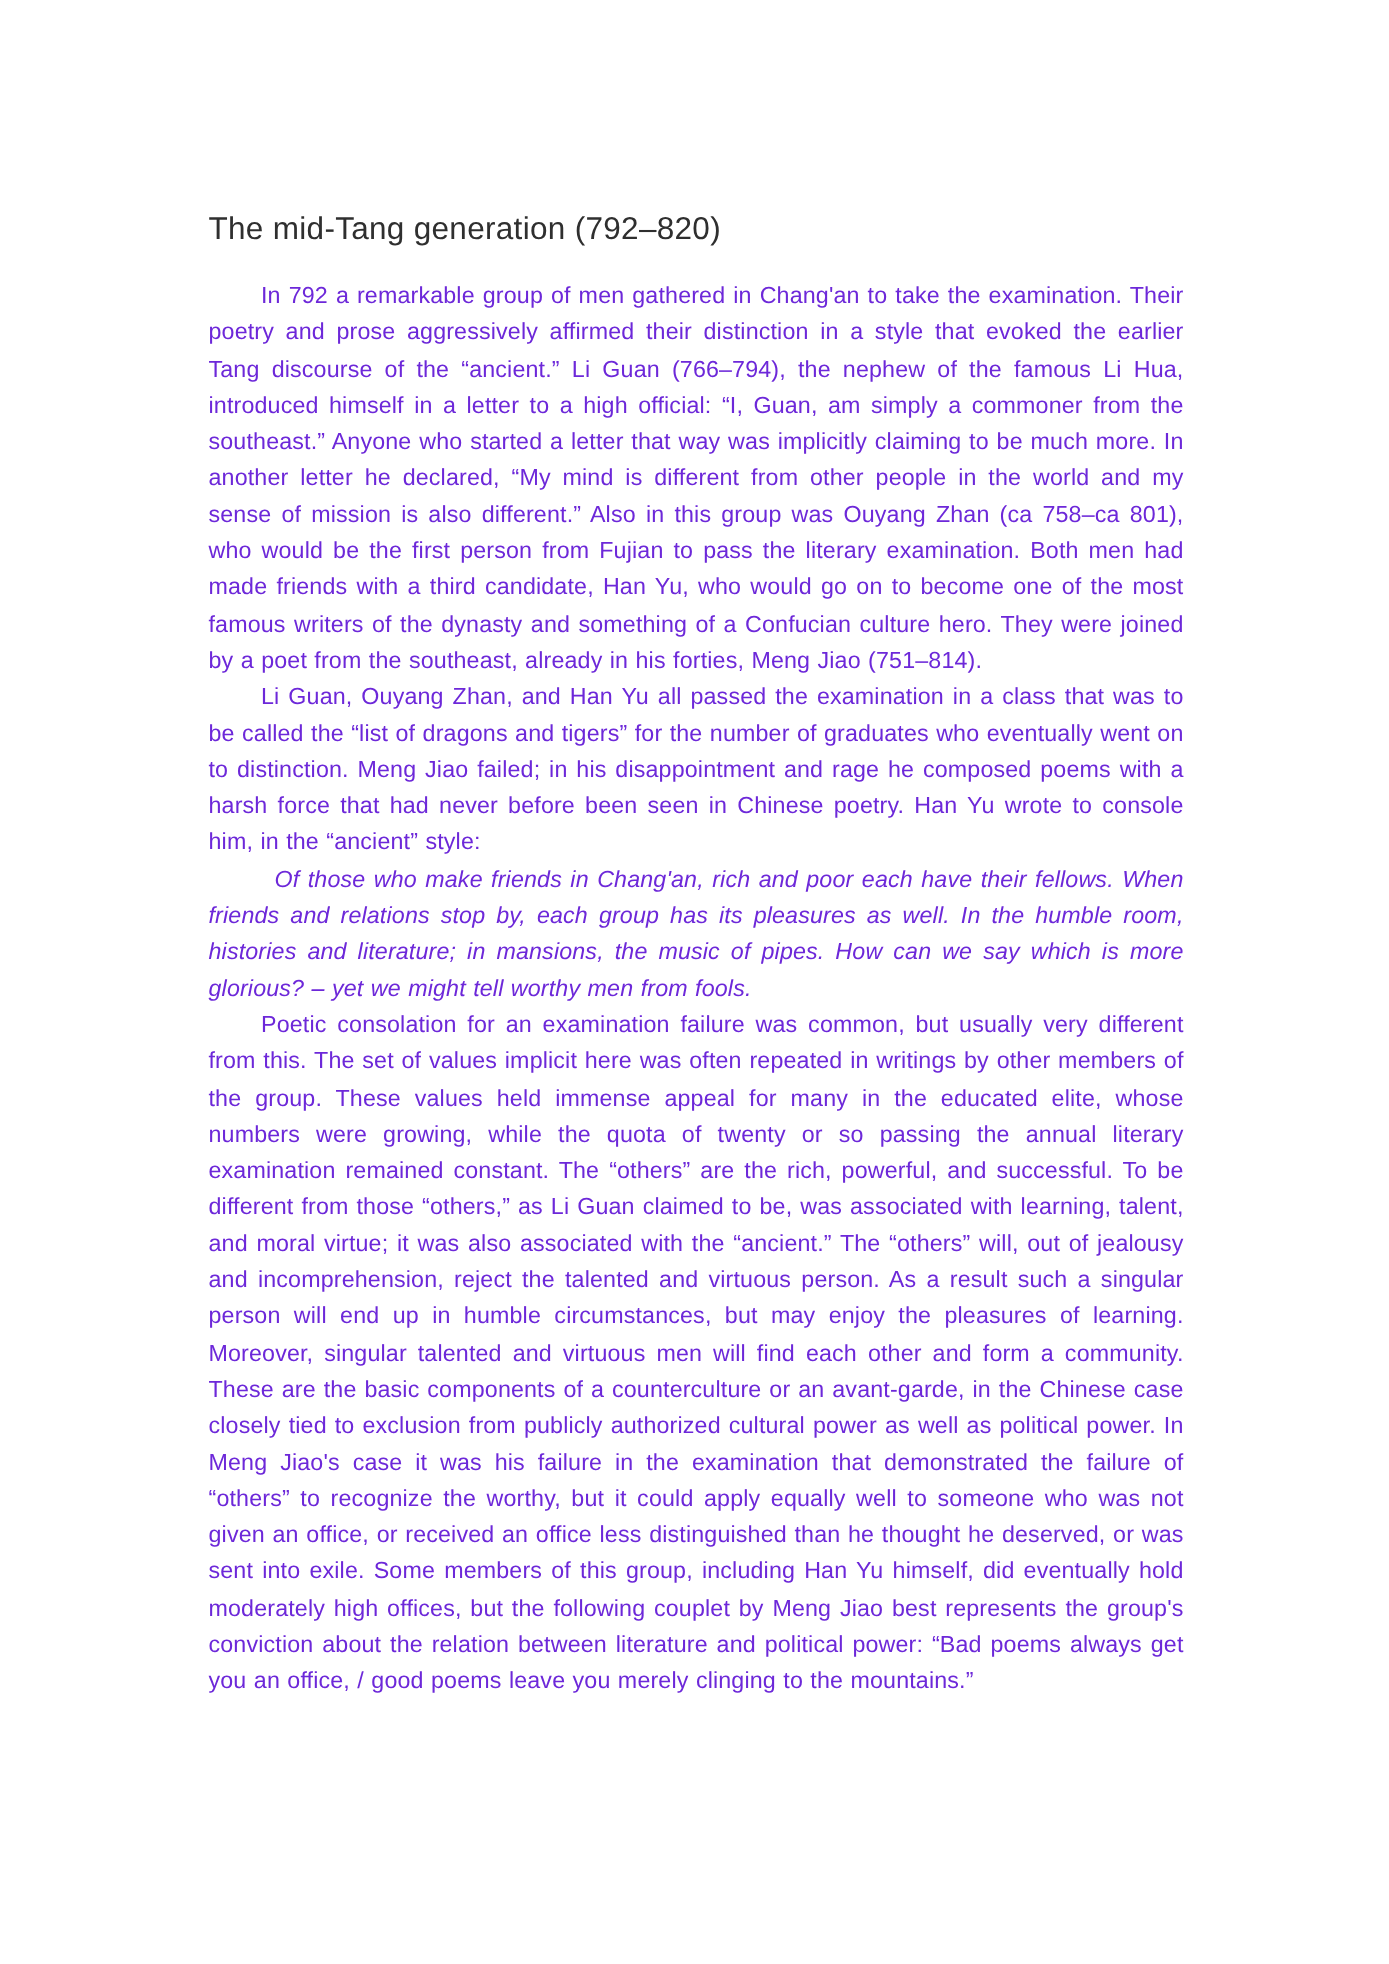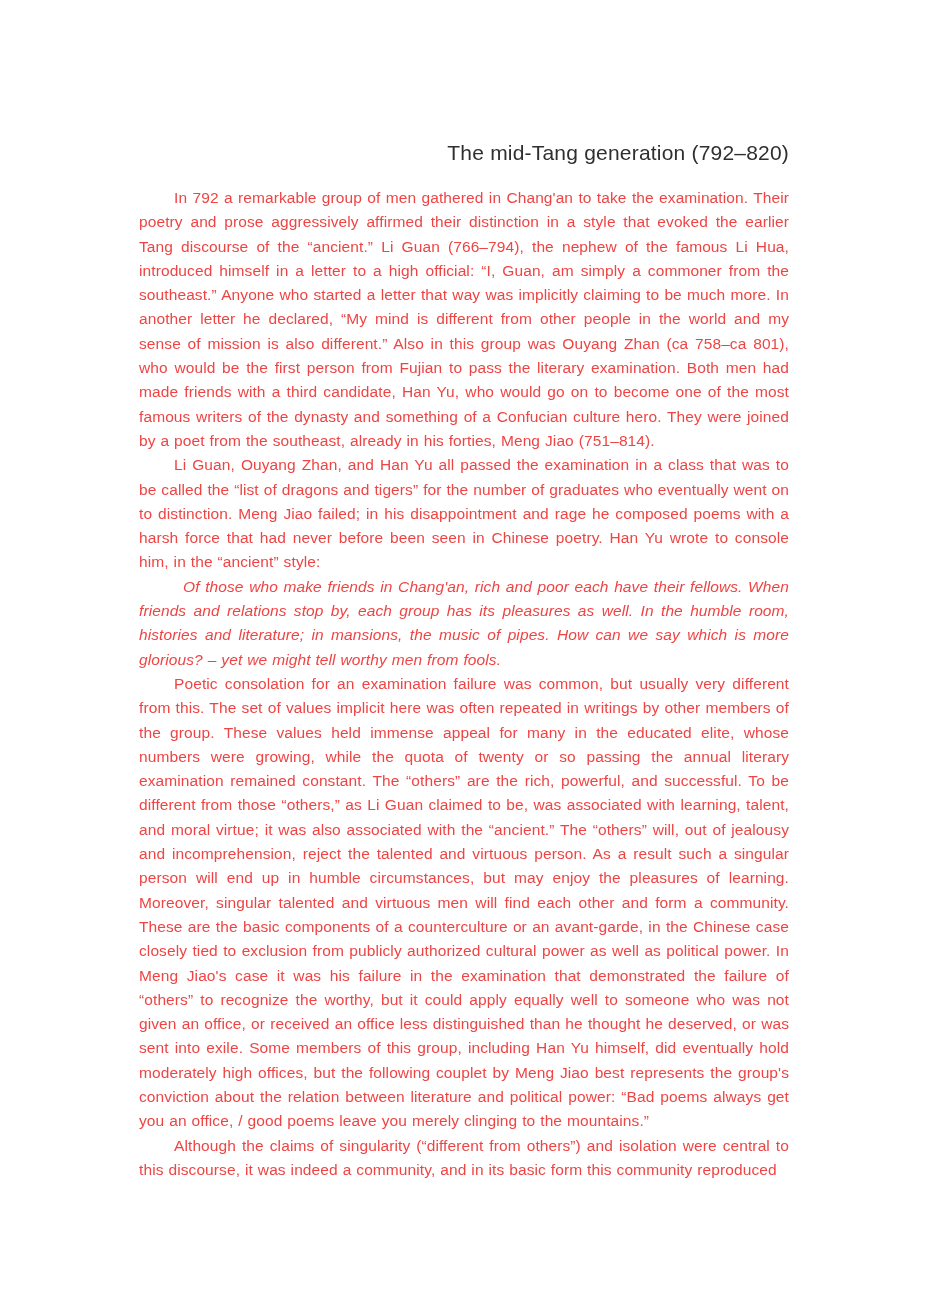--- a/index.html
+++ b/index.html
@@ -18,45 +18,44 @@
     position: absolute;
     left: 139px;
     top: 141px;
     width: 650px;
     color: #3d3d3d;
   }
   .title {
     font-size: 21px;
     font-weight: 400;
     color: #2f2f2f;
-    text-align: right;
+    text-align: left;
     margin: 0 0 21px 0;
     letter-spacing: 0.2px;
   }
   .body-text p {
     margin: 0;
     font-size: 15.5px;
     line-height: 24.3px;
     text-align: justify;
     text-indent: 35px;
-    color: #ef4444;
+    color: #6d28d9;
     letter-spacing: 0.1px;
     word-spacing: 0.5px;
   }
   .body-text p.quote {
     text-indent: 44px;
     font-style: italic;
   }
 </style>
 </head>
 <body>
 
 <main class="page">
   <h1 class="title">The mid-Tang generation (792–820)</h1>
 
   <section class="body-text">
     <p>In 792 a remarkable group of men gathered in Chang'an to take the examination. Their poetry and prose aggressively affirmed their distinction in a style that evoked the earlier Tang discourse of the “ancient.” Li Guan (766–794), the nephew of the famous Li Hua, introduced himself in a letter to a high official: “I, Guan, am simply a commoner from the southeast.” Anyone who started a letter that way was implicitly claiming to be much more. In another letter he declared, “My mind is different from other people in the world and my sense of mission is also different.” Also in this group was Ouyang Zhan (ca 758–ca 801), who would be the first person from Fujian to pass the literary examination. Both men had made friends with a third candidate, Han Yu, who would go on to become one of the most famous writers of the dynasty and something of a Confucian culture hero. They were joined by a poet from the southeast, already in his forties, Meng Jiao (751–814).</p>
     <p>Li Guan, Ouyang Zhan, and Han Yu all passed the examination in a class that was to be called the “list of dragons and tigers” for the number of graduates who eventually went on to distinction. Meng Jiao failed; in his disappointment and rage he composed poems with a harsh force that had never before been seen in Chinese poetry. Han Yu wrote to console him, in the “ancient” style:</p>
     <p class="quote">Of those who make friends in Chang'an, rich and poor each have their fellows. When friends and relations stop by, each group has its pleasures as well. In the humble room, histories and literature; in mansions, the music of pipes. How can we say which is more glorious? – yet we might tell worthy men from fools.</p>
     <p>Poetic consolation for an examination failure was common, but usually very different from this. The set of values implicit here was often repeated in writings by other members of the group. These values held immense appeal for many in the educated elite, whose numbers were growing, while the quota of twenty or so passing the annual literary examination remained constant. The “others” are the rich, powerful, and successful. To be different from those “others,” as Li Guan claimed to be, was associated with learning, talent, and moral virtue; it was also associated with the “ancient.” The “others” will, out of jealousy and incomprehension, reject the talented and virtuous person. As a result such a singular person will end up in humble circumstances, but may enjoy the pleasures of learning. Moreover, singular talented and virtuous men will find each other and form a community. These are the basic components of a counterculture or an avant-garde, in the Chinese case closely tied to exclusion from publicly authorized cultural power as well as political power. In Meng Jiao's case it was his failure in the examination that demonstrated the failure of “others” to recognize the worthy, but it could apply equally well to someone who was not given an office, or received an office less distinguished than he thought he deserved, or was sent into exile. Some members of this group, including Han Yu himself, did eventually hold moderately high offices, but the following couplet by Meng Jiao best represents the group's conviction about the relation between literature and political power: “Bad poems always get you an office, / good poems leave you merely clinging to the mountains.”</p>
-    <p>Although the claims of singularity (“different from others”) and isolation were central to this discourse, it was indeed a community, and in its basic form this community reproduced</p>
   </section>
 </main>
 
 </body></html>

